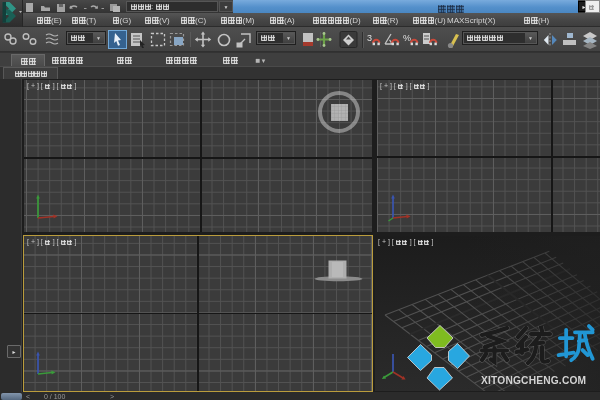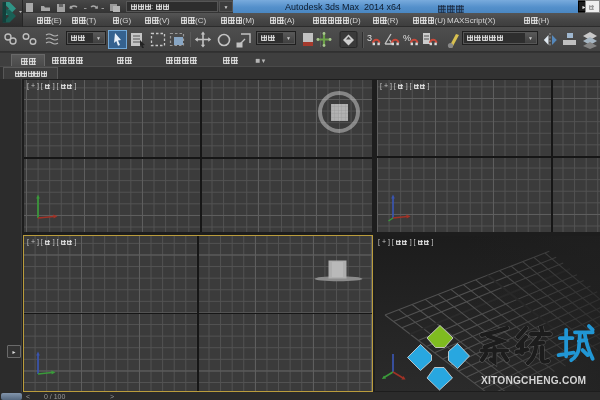--- a/index.html
+++ b/index.html
@@ -55,21 +55,20 @@
 #vpbr{left:375px;top:157px;width:225px;height:155px;background:linear-gradient(#1c1c1c,#2b2b2b);}
 #circle{left:318px;top:12px;width:42px;height:42px;border:4px solid rgba(210,210,210,.5);border-radius:50%;filter:blur(0.4px);}
 #circle:after{content:"";position:absolute;left:8.5px;top:8.5px;width:17px;height:17px;background:rgba(222,222,222,.72);
  background-image:repeating-linear-gradient(0deg,rgba(150,150,150,.3) 0 1px,transparent 1px 3.4px),repeating-linear-gradient(90deg,rgba(150,150,150,.3) 0 1px,transparent 1px 3.4px);}
 #wmtext{font-size:10.2px;font-weight:bold;color:#d4d4d4;letter-spacing:0.2px;}
 #bbar{left:0;top:392px;width:600px;height:8px;background:#2b2b2b;font-size:7px;color:#9a9a9a;}
 </style></head><body>
 <div id="app">
  <div class="abs" id="tbar"></div>
  <div class="abs" id="tblue"></div>
- <div class="abs" id="ttext">Autodesk 3ds Max&nbsp; 2014 x64</div>
  <div class="abs" style="left:437px;top:0;height:13px;line-height:14px;"><i class="z" style="color:rgba(25,40,62,.65);background-color:rgba(22,38,60,.3);width:8px;height:8px"></i><i class="z" style="color:rgba(25,40,62,.65);background-color:rgba(22,38,60,.3);width:8px;height:8px"></i><i class="z" style="color:rgba(25,40,62,.65);background-color:rgba(22,38,60,.3);width:8px;height:8px"></i></div>
  <svg class="abs" style="left:24px;top:2px" width="110" height="11" viewBox="0 0 110 11">
       <rect x="2" y="1" width="7" height="9" fill="#a9a9a9"></rect>
       <path d="M17 9 L17 4 L20 4 L21 5.5 L26 5.5 L26 9 Z" fill="#a5a5a5"></path>
       <rect x="33" y="2" width="8" height="8" fill="#a2a2a2"></rect>
       <rect x="35" y="2" width="4" height="3" fill="#666"></rect>
       <path d="M46 6 Q49 2.5 53 5" stroke="#a8a8a8" stroke-width="1.5" fill="none"></path>
       <path d="M46 3.5 L45.6 6.8 L49 6.5 Z" fill="#a8a8a8"></path>
       <path d="M67 5 Q70 2.5 73 6" stroke="#a8a8a8" stroke-width="1.5" fill="none"></path>
       <path d="M73.6 3.5 L74 6.8 L70.6 6.5 Z" fill="#a8a8a8"></path>

